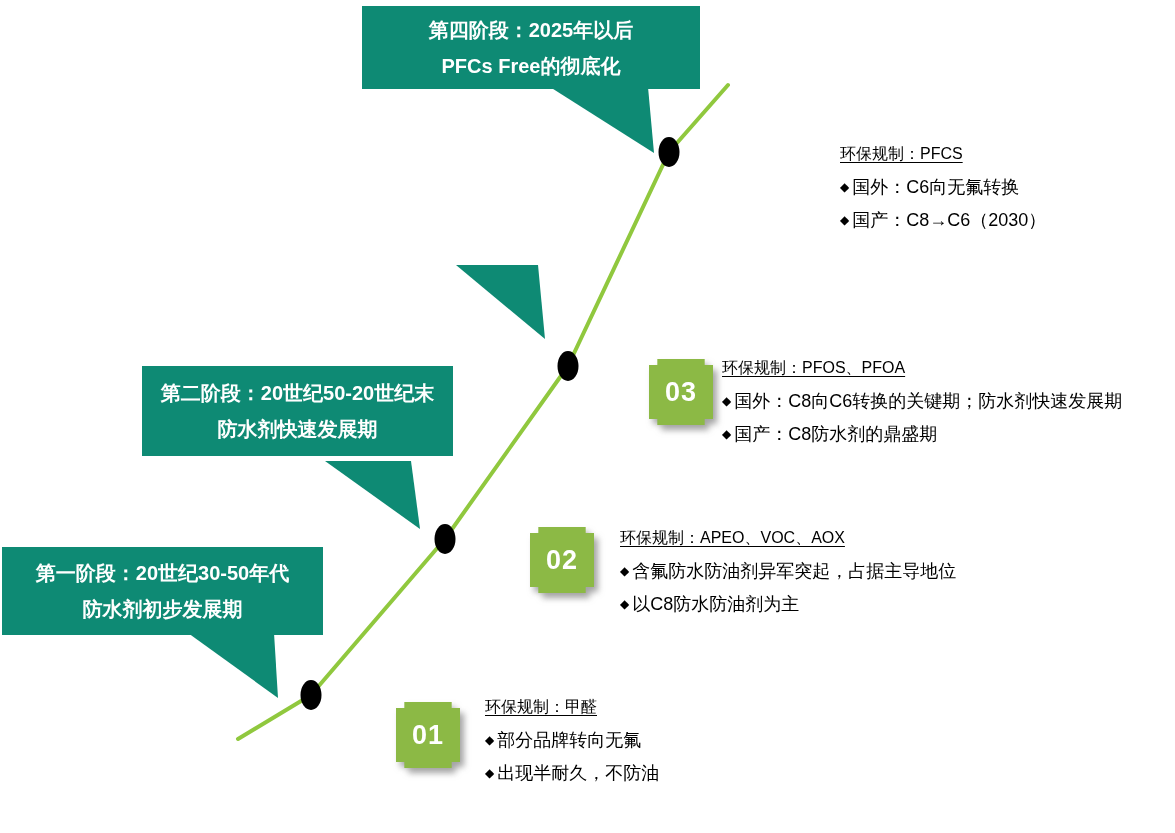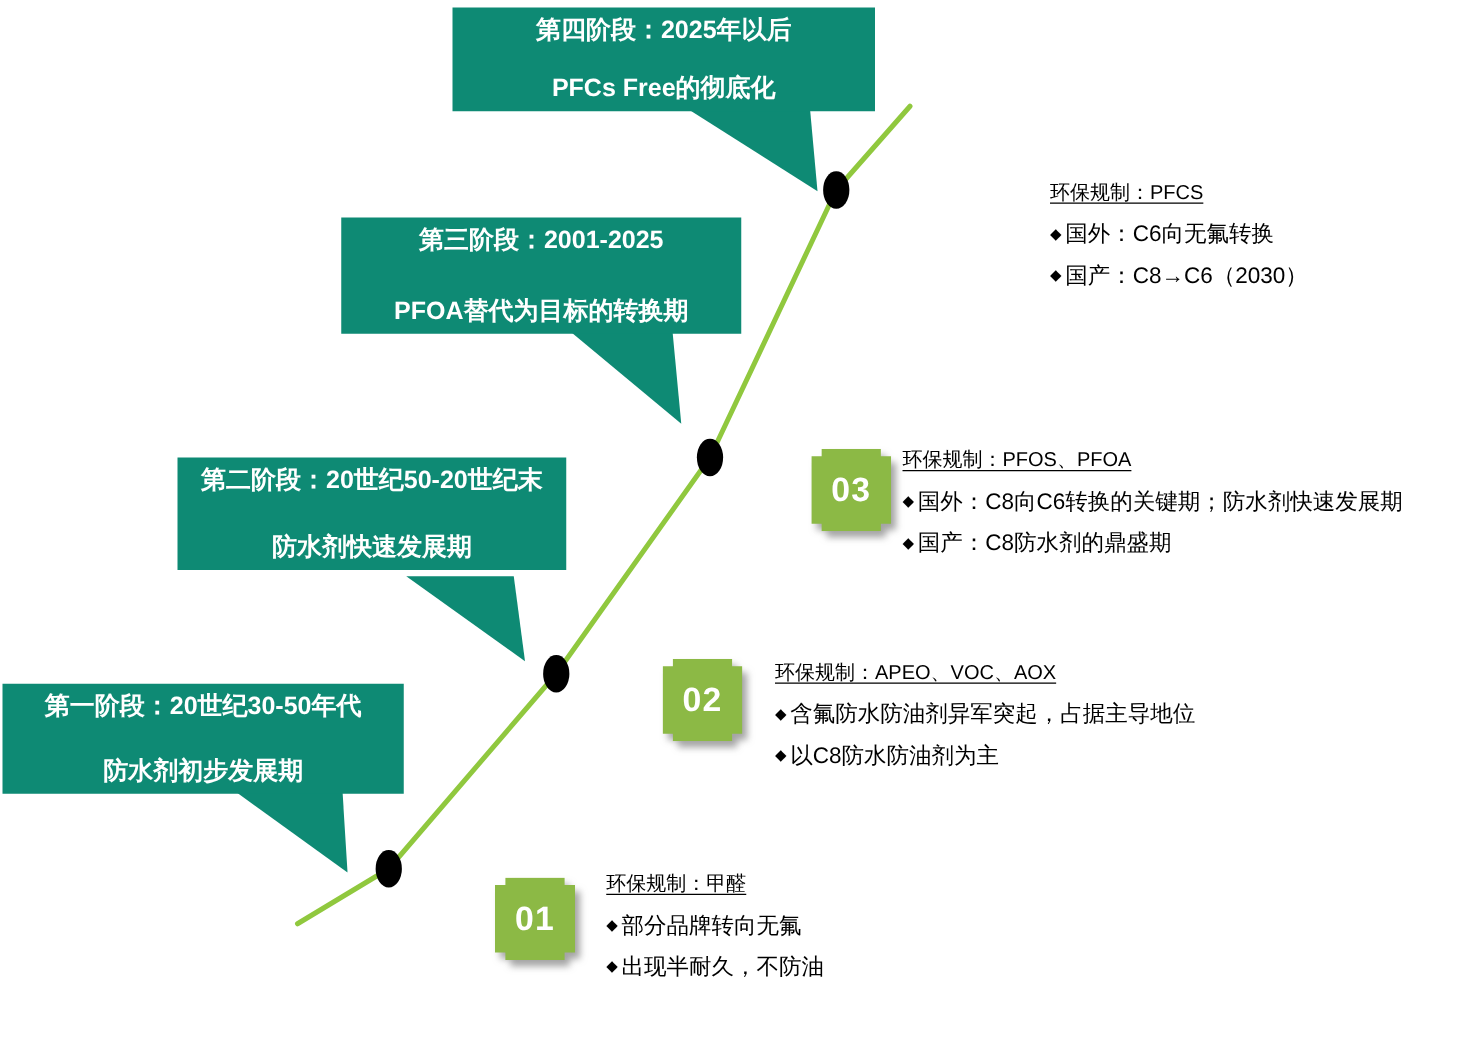--- a/index.html
+++ b/index.html
@@ -11,21 +11,21 @@
   html,body{margin:0;padding:0;background:#ffffff;}
   .canvas{
     position:relative;width:1175px;height:833px;background:#ffffff;overflow:hidden;
     font-family:"Liberation Sans","DejaVu Sans",sans-serif;
   }
   .bg-svg{position:absolute;left:0;top:0;width:1175px;height:833px;}
   
   .bubble{
     position:absolute;background:var(--bubble-teal);color:#ffffff;
     font-weight:bold;font-size:20px;line-height:1.8;text-align:center;
-    display:flex;flex-direction:column;align-items:center;justify-content:space-between;
+    display:flex;flex-direction:column;align-items:center;justify-content:center;
   }
   .bubble-1{left:2px;top:547px;width:321px;height:88px;}
   .bubble-2{left:142px;top:366px;width:311px;height:90px;}
   .bubble-3{left:273px;top:174px;width:320px;height:93px;}
   .bubble-4{left:362px;top:6px;width:338px;height:83px;}
   
   .badge-wrap{position:absolute;filter:drop-shadow(4px 5px 3px rgba(90,90,90,0.55));}
   .badge{
     width:64px;height:66px;background:var(--badge-green);
     clip-path:polygon(13% 0,87% 0,87% 9%,100% 9%,100% 91%,87% 91%,87% 100%,13% 100%,13% 91%,0 91%,0 9%,13% 9%);
@@ -66,24 +66,20 @@
     <ellipse cx="669" cy="152" rx="10.5" ry="15" style="fill:var(--dot-black)"></ellipse>
   </svg>
 
   <div class="bubble bubble-1">
     <span>第一阶段：20世纪30-50年代</span>
     <span>防水剂初步发展期</span>
   </div>
   <div class="bubble bubble-2">
     <span>第二阶段：20世纪50-20世纪末</span>
     <span>防水剂快速发展期</span>
-  </div>
-  <div class="bubble bubble-3">
-    <span>第三阶段：2001-2025</span>
-    <span>PFOA替代为目标的转换期</span>
   </div>
   <div class="bubble bubble-4">
     <span>第四阶段：2025年以后</span>
     <span>PFCs Free的彻底化</span>
   </div>
 
   <div class="badge-wrap badge-1">
     <div class="badge">
         <span>01</span>
       </div>

